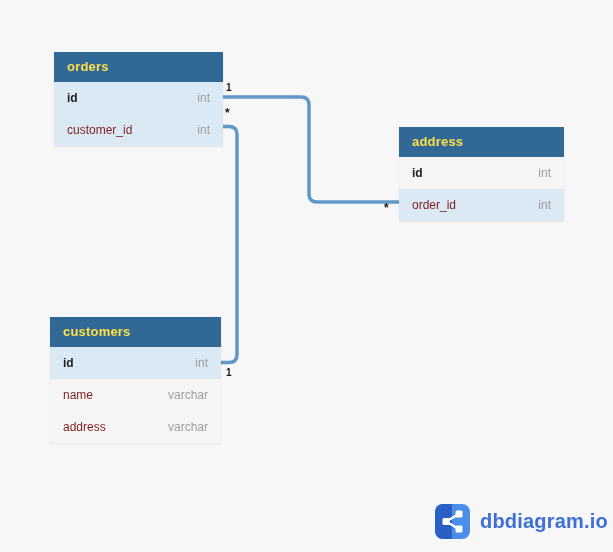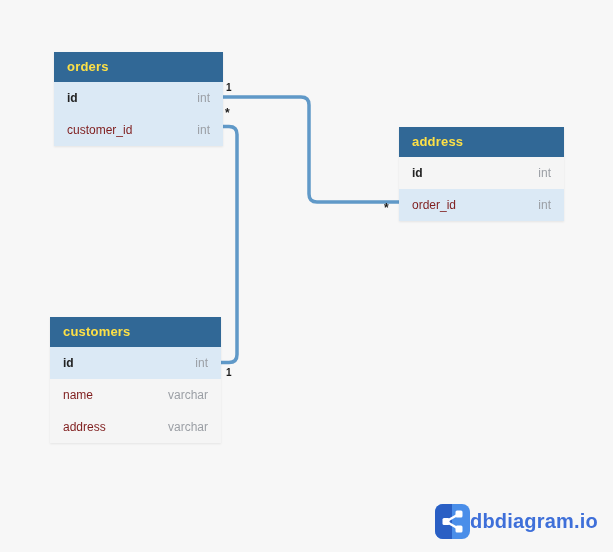--- a/index.html
+++ b/index.html
@@ -69,20 +69,21 @@
   .brand {
     position: absolute;
     left: 435px;
     top: 504px;
     display: flex;
     align-items: center;
     z-index: 2;
     text-decoration: none;
   }
   .brand-text {
+    margin-left: 10px;
     font-size: 20px;
     font-weight: bold;
     color: #3e6fd9;
     letter-spacing: 0.2px;
   }
 </style>
 </head>
 <body>
 
 <div class="canvas">

